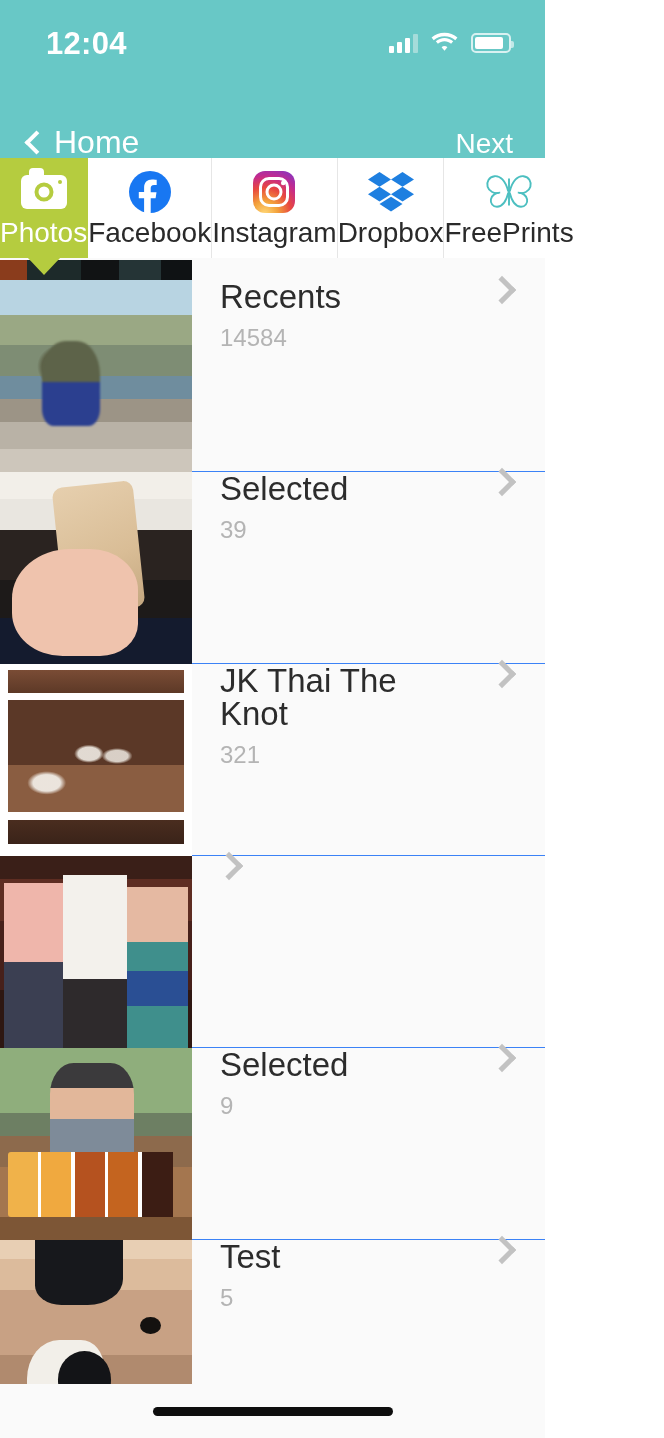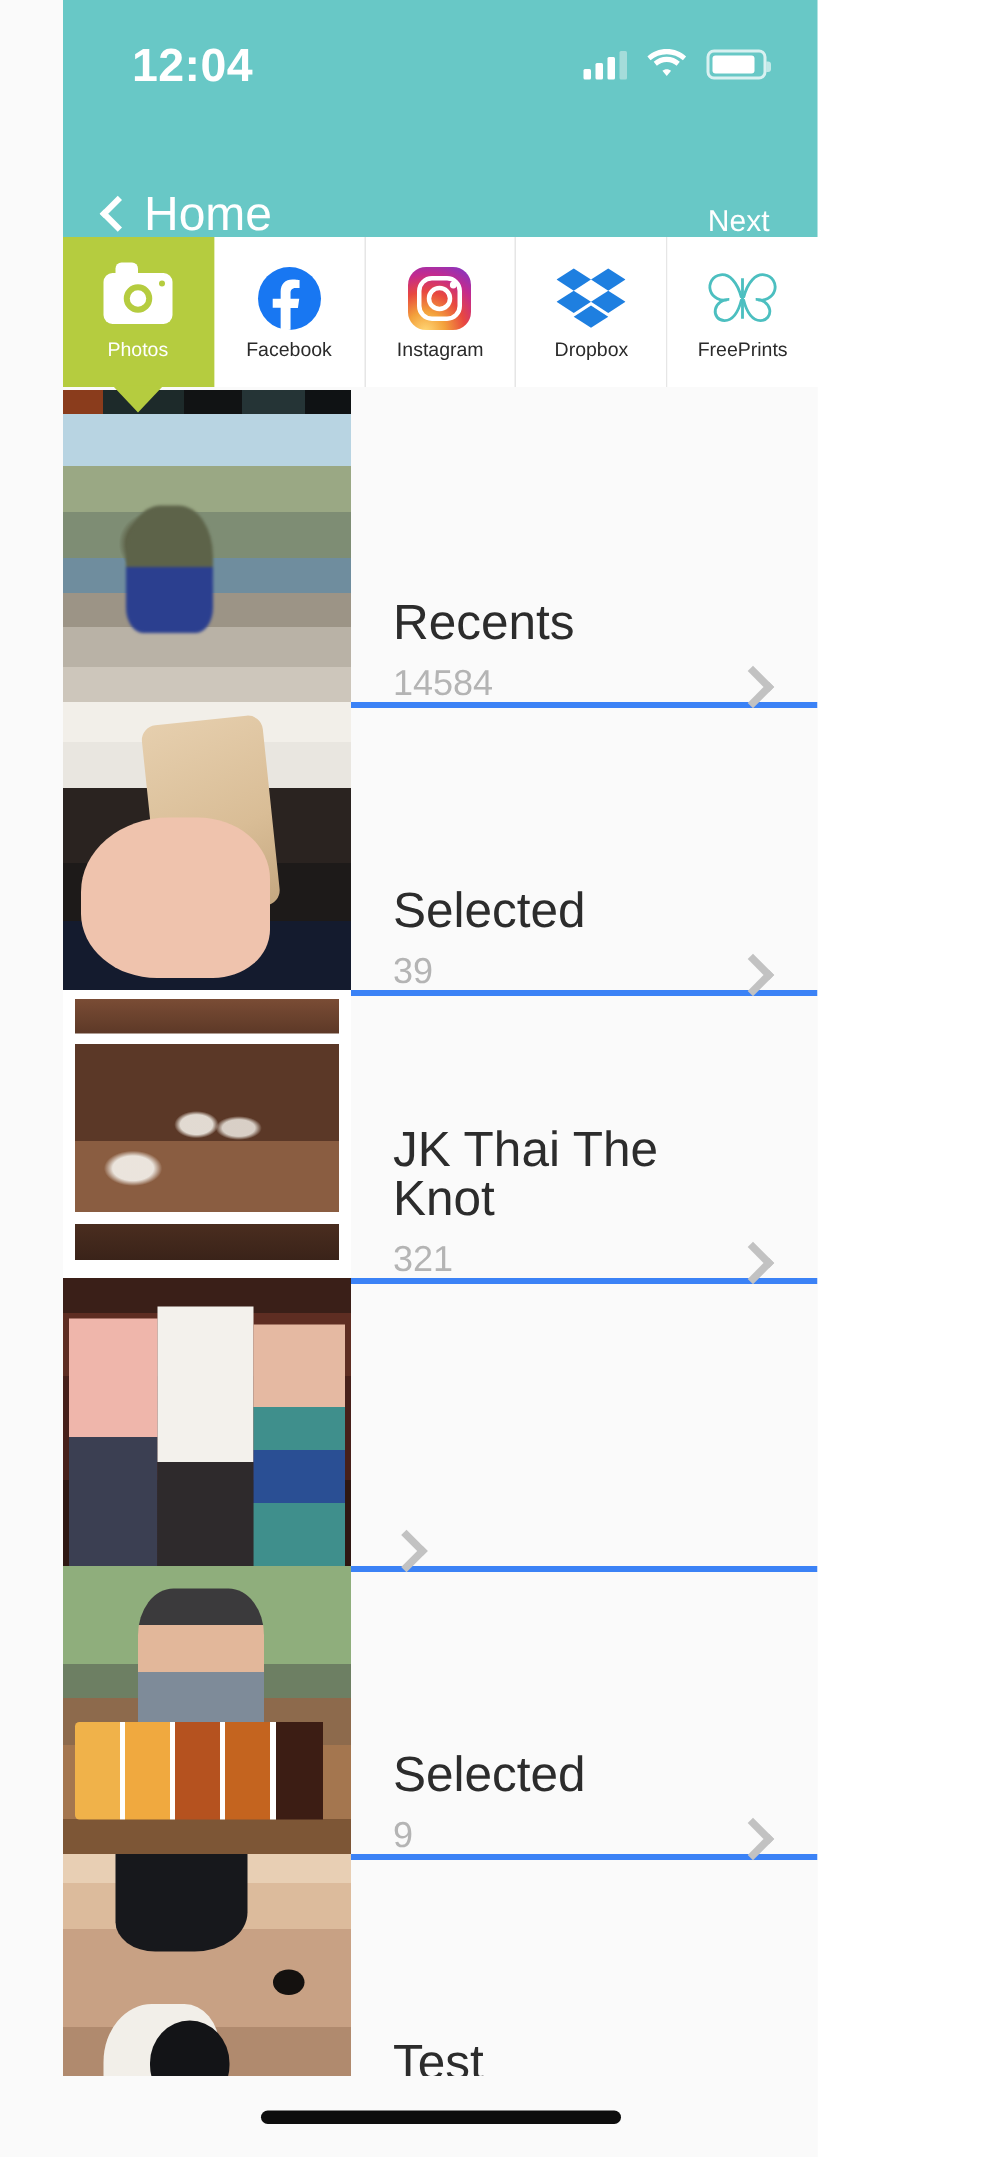--- a/index.html
+++ b/index.html
@@ -12,21 +12,20 @@
     background: #ffffff;
   }
 
   #app {
     position: relative;
     width: 545px;
     height: 1438px;
     background: #fafafa;
     display: flex;
     flex-direction: column;
-    padding-left: 42px;
   }
 
   
   .statusbar {
     height: 80px;
     background: #68c8c6;
     flex: 0 0 80px;
     display: flex;
     align-items: center;
     justify-content: space-between;
@@ -125,21 +124,21 @@
     left: 0; right: 0;
     text-align: center;
     color: #ffffff;
     font-size: 31px;
     font-weight: bold;
     pointer-events: none;
   }
   .nav-next {
     margin-left: auto;
     color: #ffffff;
-    font-size: 20px;
+    font-size: 28px;
     line-height: 1;
     cursor: pointer;
     padding-right: 8px;
   }
 
   
   .tabstrip {
     flex: 0 0 100px;
     height: 100px;
     display: flex;
@@ -169,21 +168,21 @@
     position: absolute;
     bottom: -17px;
     left: 50%;
     transform: translateX(-50%);
     width: 0; height: 0;
     border-left: 17px solid transparent;
     border-right: 17px solid transparent;
     border-top: 18px solid #b5cc3f;
   }
   .tab-label {
-    font-size: 13px;
+    font-size: 28px;
     color: #2a2a2a;
     line-height: 1;
   }
   .tab.active .tab-label { color: #ffffff; }
   .tab-icon {
     height: 44px;
     display: flex;
     align-items: center;
     justify-content: center;
   }
@@ -234,22 +233,22 @@
     overflow: hidden;
   }
   .row-partial .thumb-part {
     position: absolute;
     left: 0; bottom: 0;
     width: 192px; height: 20px;
   }
   .row {
     height: 192px;
     display: flex;
-    align-items: flex-end;
-    border-bottom: 4px solid #3b82f6;
+    align-items: flex-start;
+    border-bottom: 1px solid #3b82f6;
     background: #fafafa;
     cursor: pointer;
   }
   .thumb {
     flex: 0 0 192px;
     width: 192px;
     height: 192px;
     overflow: hidden;
     position: relative;
     background: #ffffff;

